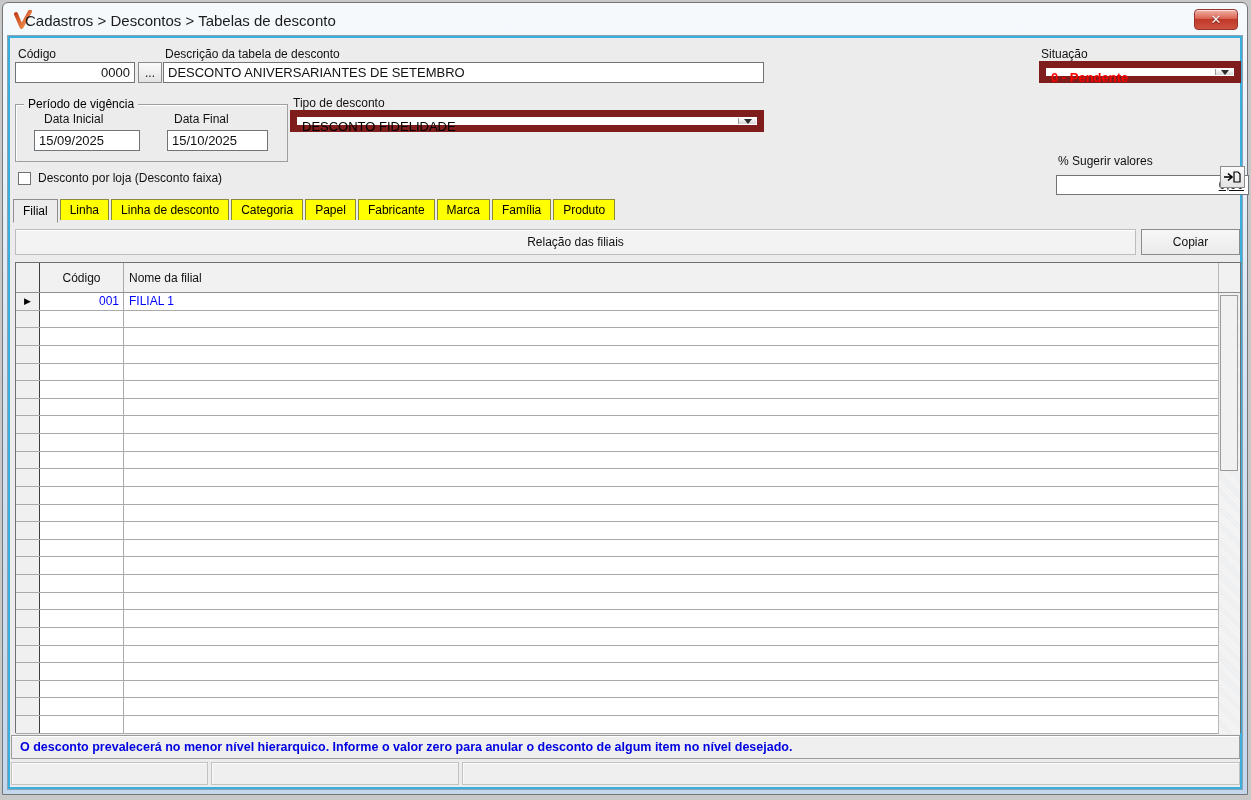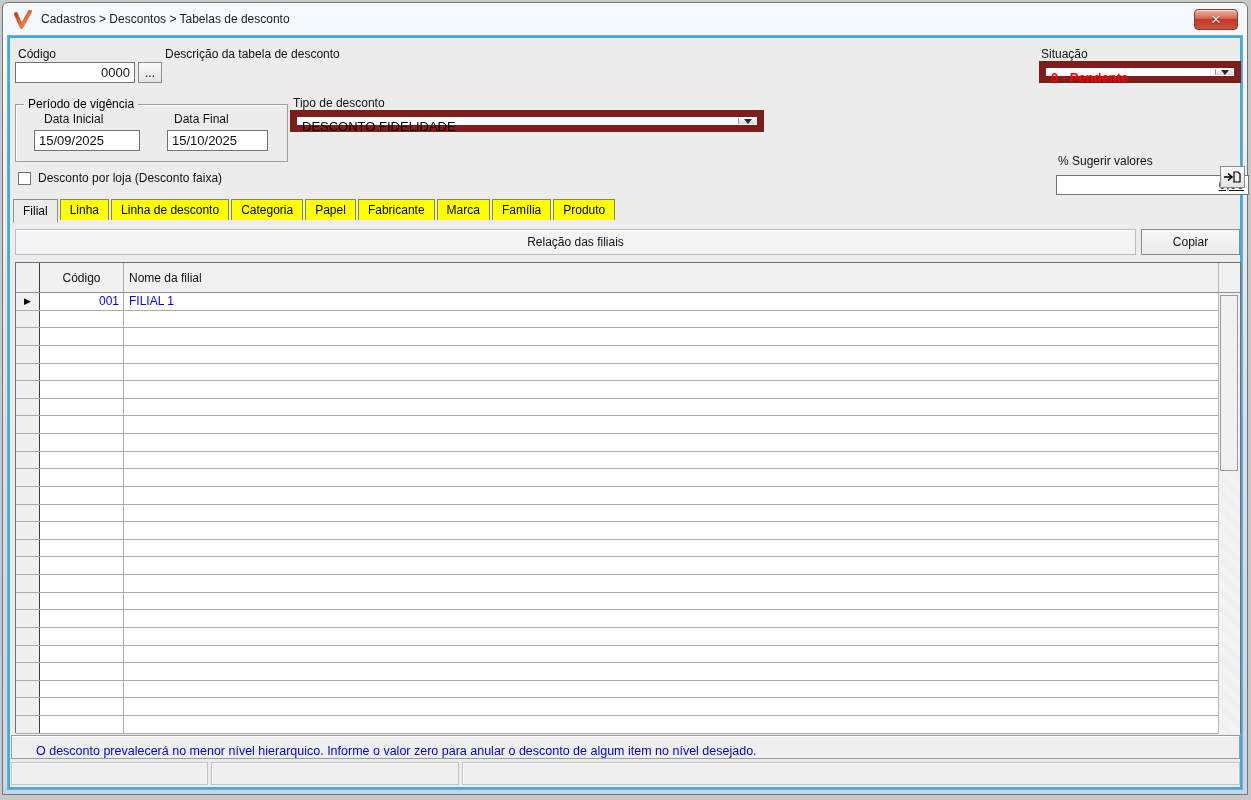--- a/index.html
+++ b/index.html
@@ -5,21 +5,21 @@
   * { margin:0; padding:0; box-sizing:border-box; }
   html,body { width:1251px; height:800px; background:#c8c8c8; font-family:"Liberation Sans", sans-serif; overflow:hidden; }
 
   .window { position:absolute; left:2px; top:2px; width:1246px; height:793px;
     border:1px solid #767676; border-radius:6px 6px 0 0;
     background:linear-gradient(#f6fafd, #cfe1f2 55%, #c3d8ee); }
 
   
   .titlebar { position:relative; height:33px; }
   .title-icon { position:absolute; left:10px; top:7px; width:20px; height:20px; }
-  .title-text { position:absolute; left:38px; top:9px; font-size:12px; color:#1c1c1c; }
+  .title-text { position:absolute; left:22px; top:9px; font-size:15px; color:#1c1c1c; }
   .close-btn { position:absolute; right:9px; top:6px; width:44px; height:21px;
     border:1px solid #93352a; border-radius:4px;
     background:linear-gradient(#f2b3a8, #d96352 45%, #c0392b 50%, #cf5240);
     box-shadow:inset 0 1px 0 rgba(255,255,255,.6); cursor:default;
     display:flex; align-items:center; justify-content:center; }
   .close-x { color:#f4f1f1; font-size:13px; font-weight:bold; line-height:1;
     text-shadow:0 1px 1px #6d2018; font-family:"DejaVu Sans", sans-serif; }
 
   
   .client { position:absolute; left:5px; right:5px; top:33px; bottom:5px;
@@ -83,22 +83,22 @@
   .grow { display:flex; height:17.64px; flex:none; border-bottom:1px solid #a9a9a9; background:#fff; }
   .grow .gcod { justify-content:flex-end; padding-right:4px; font-size:12px; color:var(--gridblue,#0000ff); }
   .grow .gnom { font-size:12px; color:var(--gridblue,#0000ff); }
   .arrow { font-size:9px; color:#000; font-family:"DejaVu Sans", sans-serif; }
   .thumb { position:absolute; left:1px; right:2px; top:2px; height:176px;
     background:#f1f1f1; border:1px solid #9b9b9b; }
 
   
   .msgbar { position:absolute; left:1px; top:697px; width:1229px; height:24px;
     background:#efefef; border:1px solid #9b9b9b; box-shadow:inset 0 1px 0 #fff;
-    display:flex; align-items:flex-end; padding-left:24px;
-    font-size:12.5px; font-weight:normal; color:var(--msgblue,#0000e0); white-space:nowrap; }
+    display:flex; align-items:center; padding-left:8px;
+    font-size:12.5px; font-weight:bold; color:var(--msgblue,#0000e0); white-space:nowrap; }
   .statusbar { position:absolute; left:0; top:724px; width:1231px; height:24px; }
   .statusseg { position:absolute; top:0; height:23px; background:#efefef;
     border:1px solid #c2c2c2; box-shadow:inset 1px 1px 0 #fbfbfb; font-size:12px; }
   .seg1 { left:1px; width:197px; } .seg2 { left:201px; width:248px; } .seg3 { left:452px; width:778px; }
 </style>
 </head>
 <body>
 
 <div class="window">
 
@@ -118,20 +118,21 @@
     </div>
   </div>
 
   <div class="client">
 
     <span class="lbl" style="left:8px; top:9px;">Código</span>
     <div class="input right" style="left:5px; top:24px; width:120px;">0000</div>
     <div class="btn" style="left:128px; top:24px; width:24px; height:21px;">...</div>
 
     <span class="lbl" style="left:155px; top:9px;">Descrição da tabela de desconto</span>
+    <div class="input" style="left:153px; top:24px; width:601px;">DESCONTO ANIVERSARIANTES DE SETEMBRO</div>
 
     <span class="lbl" style="left:1031px; top:9px;">Situação</span>
     <div class="combo" style="left:1029px; top:23px; width:202px; font-weight:bold; color:var(--sitred,#ff0000);">
       <span>0 - Pendente</span>
       <span class="dd">
           <i></i>
         </span>
     </div>
 
     <div class="groupbox" style="left:5px; top:66px; width:273px; height:58px;">

